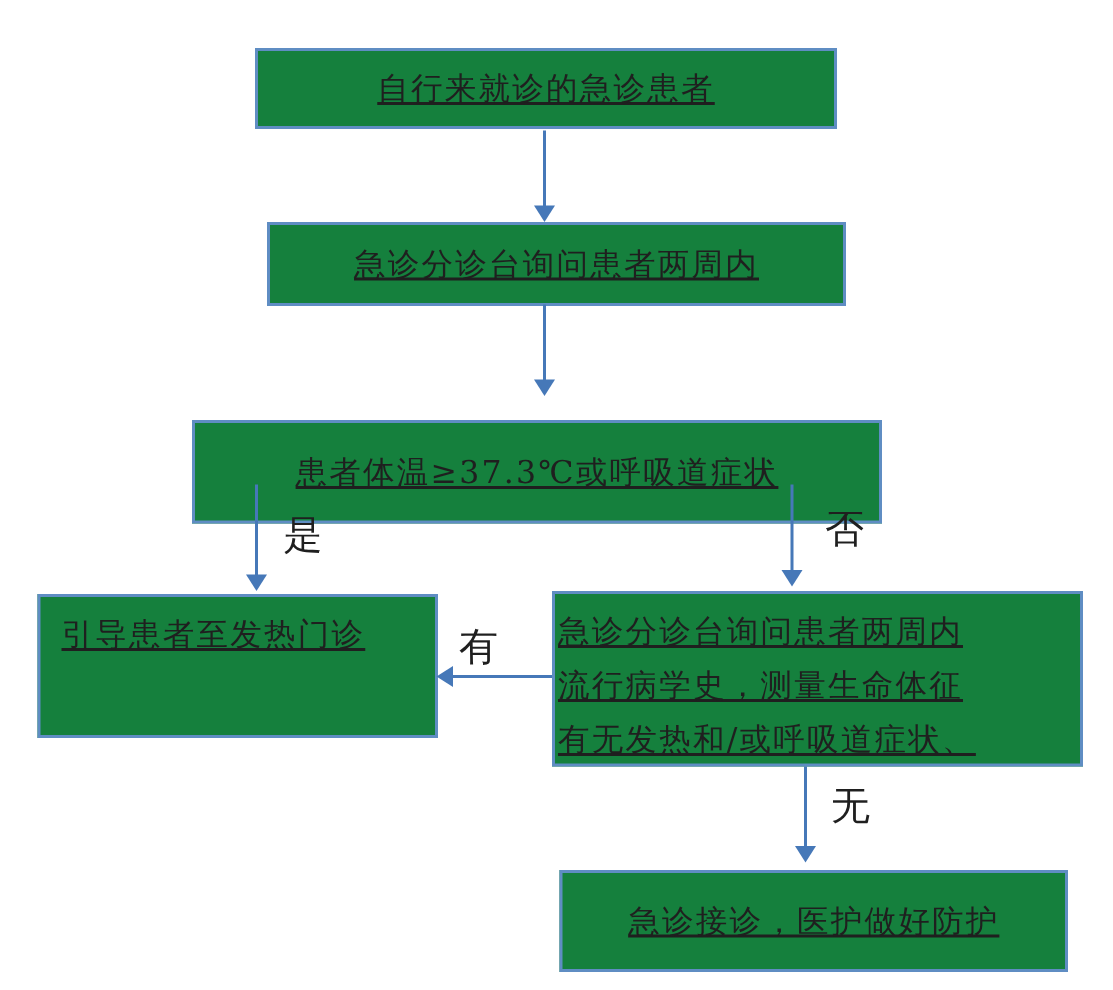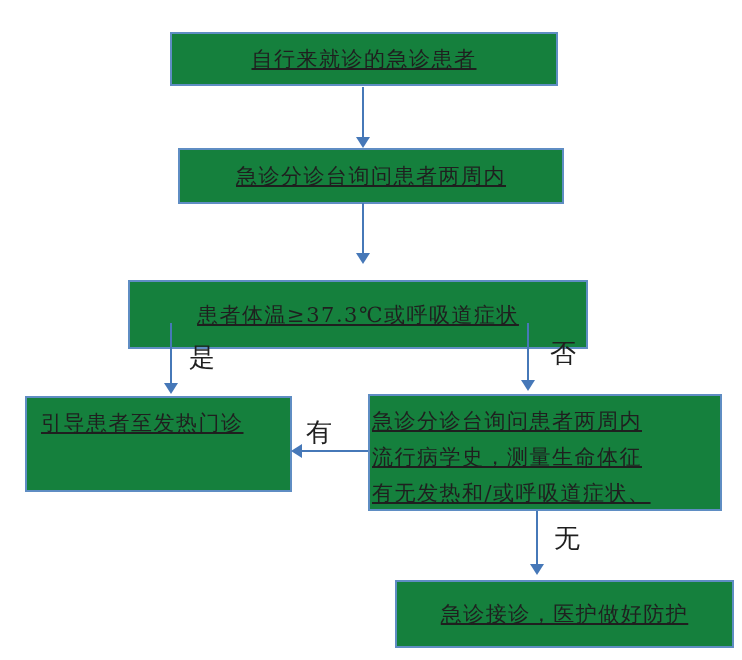--- a/index.html
+++ b/index.html
@@ -79,17 +79,17 @@
     <div class="head left" style="left:291px;top:444px;"></div>
   </div>
   <div class="elabel" style="left:306px;top:419px;">有</div>
 
   <div>
     <div class="vline" style="left:536px;top:511px;height:55px;"></div>
     <div class="head down" style="left:530px;top:564px;"></div>
   </div>
   <div class="elabel" style="left:554px;top:525px;">无</div>
 
-  <div class="box center" style="left:395px;top:580px;width:339px;height:68px;">
+  <div class="box center" style="left:373px;top:580px;width:339px;height:68px;">
     <div>急诊接诊，医护做好防护</div>
   </div>
 
 </div>
 
 </body></html>

